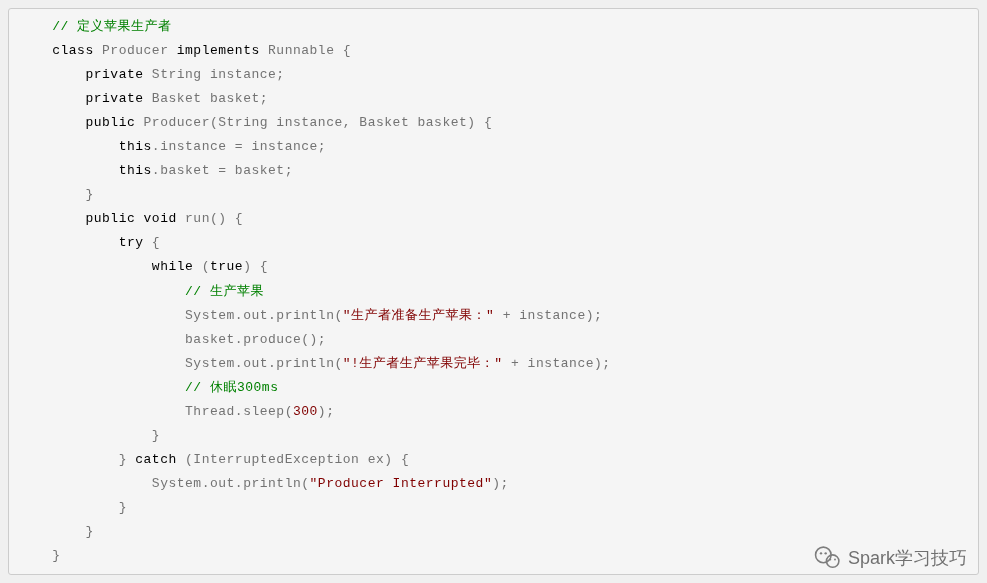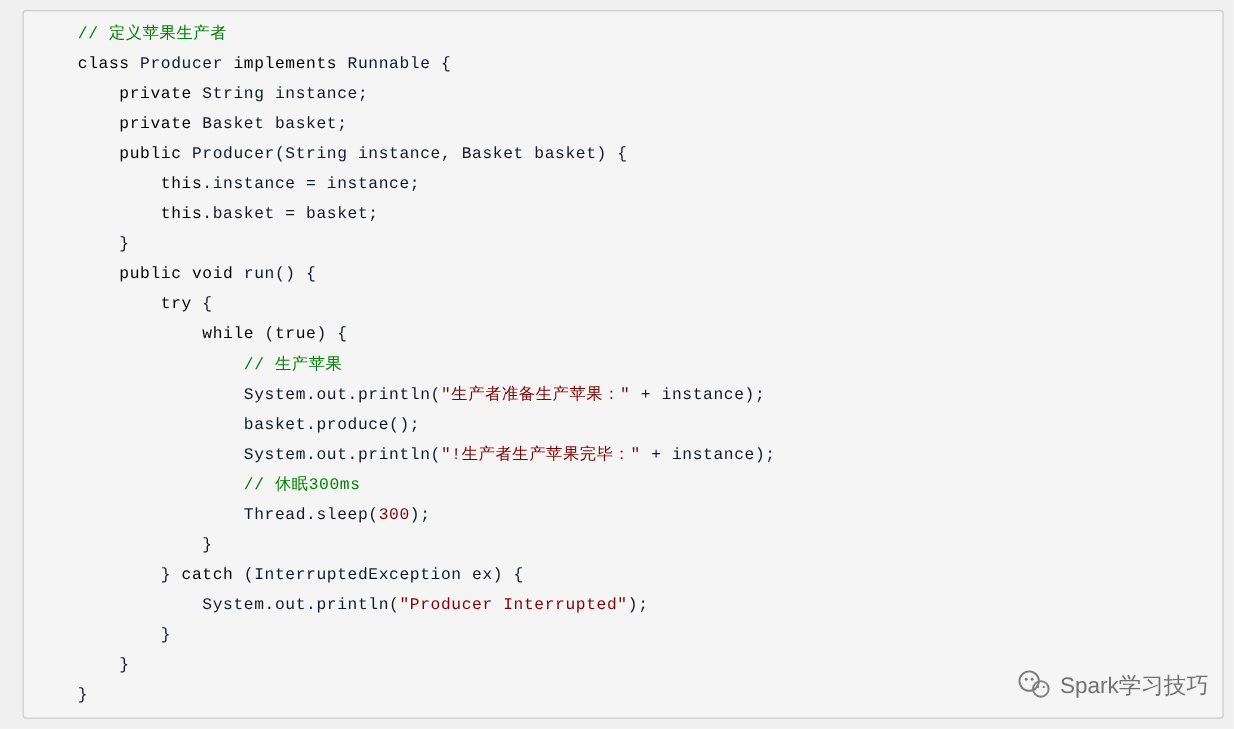--- a/index.html
+++ b/index.html
@@ -19,34 +19,33 @@
       overflow: hidden;
     }
     .code-container {
       background: #f5f5f5;
       border: 1px solid #ccc;
       border-radius: 3px;
       padding: 6px 10px;
       height: 100%;
       position: relative;
       overflow: auto;
-      margin-left: 10px;
     }
     pre {
       font-family: inherit;
       white-space: pre;
       letter-spacing: 0.5px;
     }
     .comment { color: #008000; }
     .keyword { color: #000000; }
     .string { color: #800000; }
-    .plain { color: #0f172a; }
+    .plain { color: #737373; }
     .watermark {
       position: absolute;
-      bottom: 18px;
+      bottom: 8px;
       right: 20px;
       display: flex;
       align-items: center;
       gap: 6px;
       opacity: 0.75;
       pointer-events: none;
     }
     .watermark-icon {
       width: 28px;
       height: 28px;

